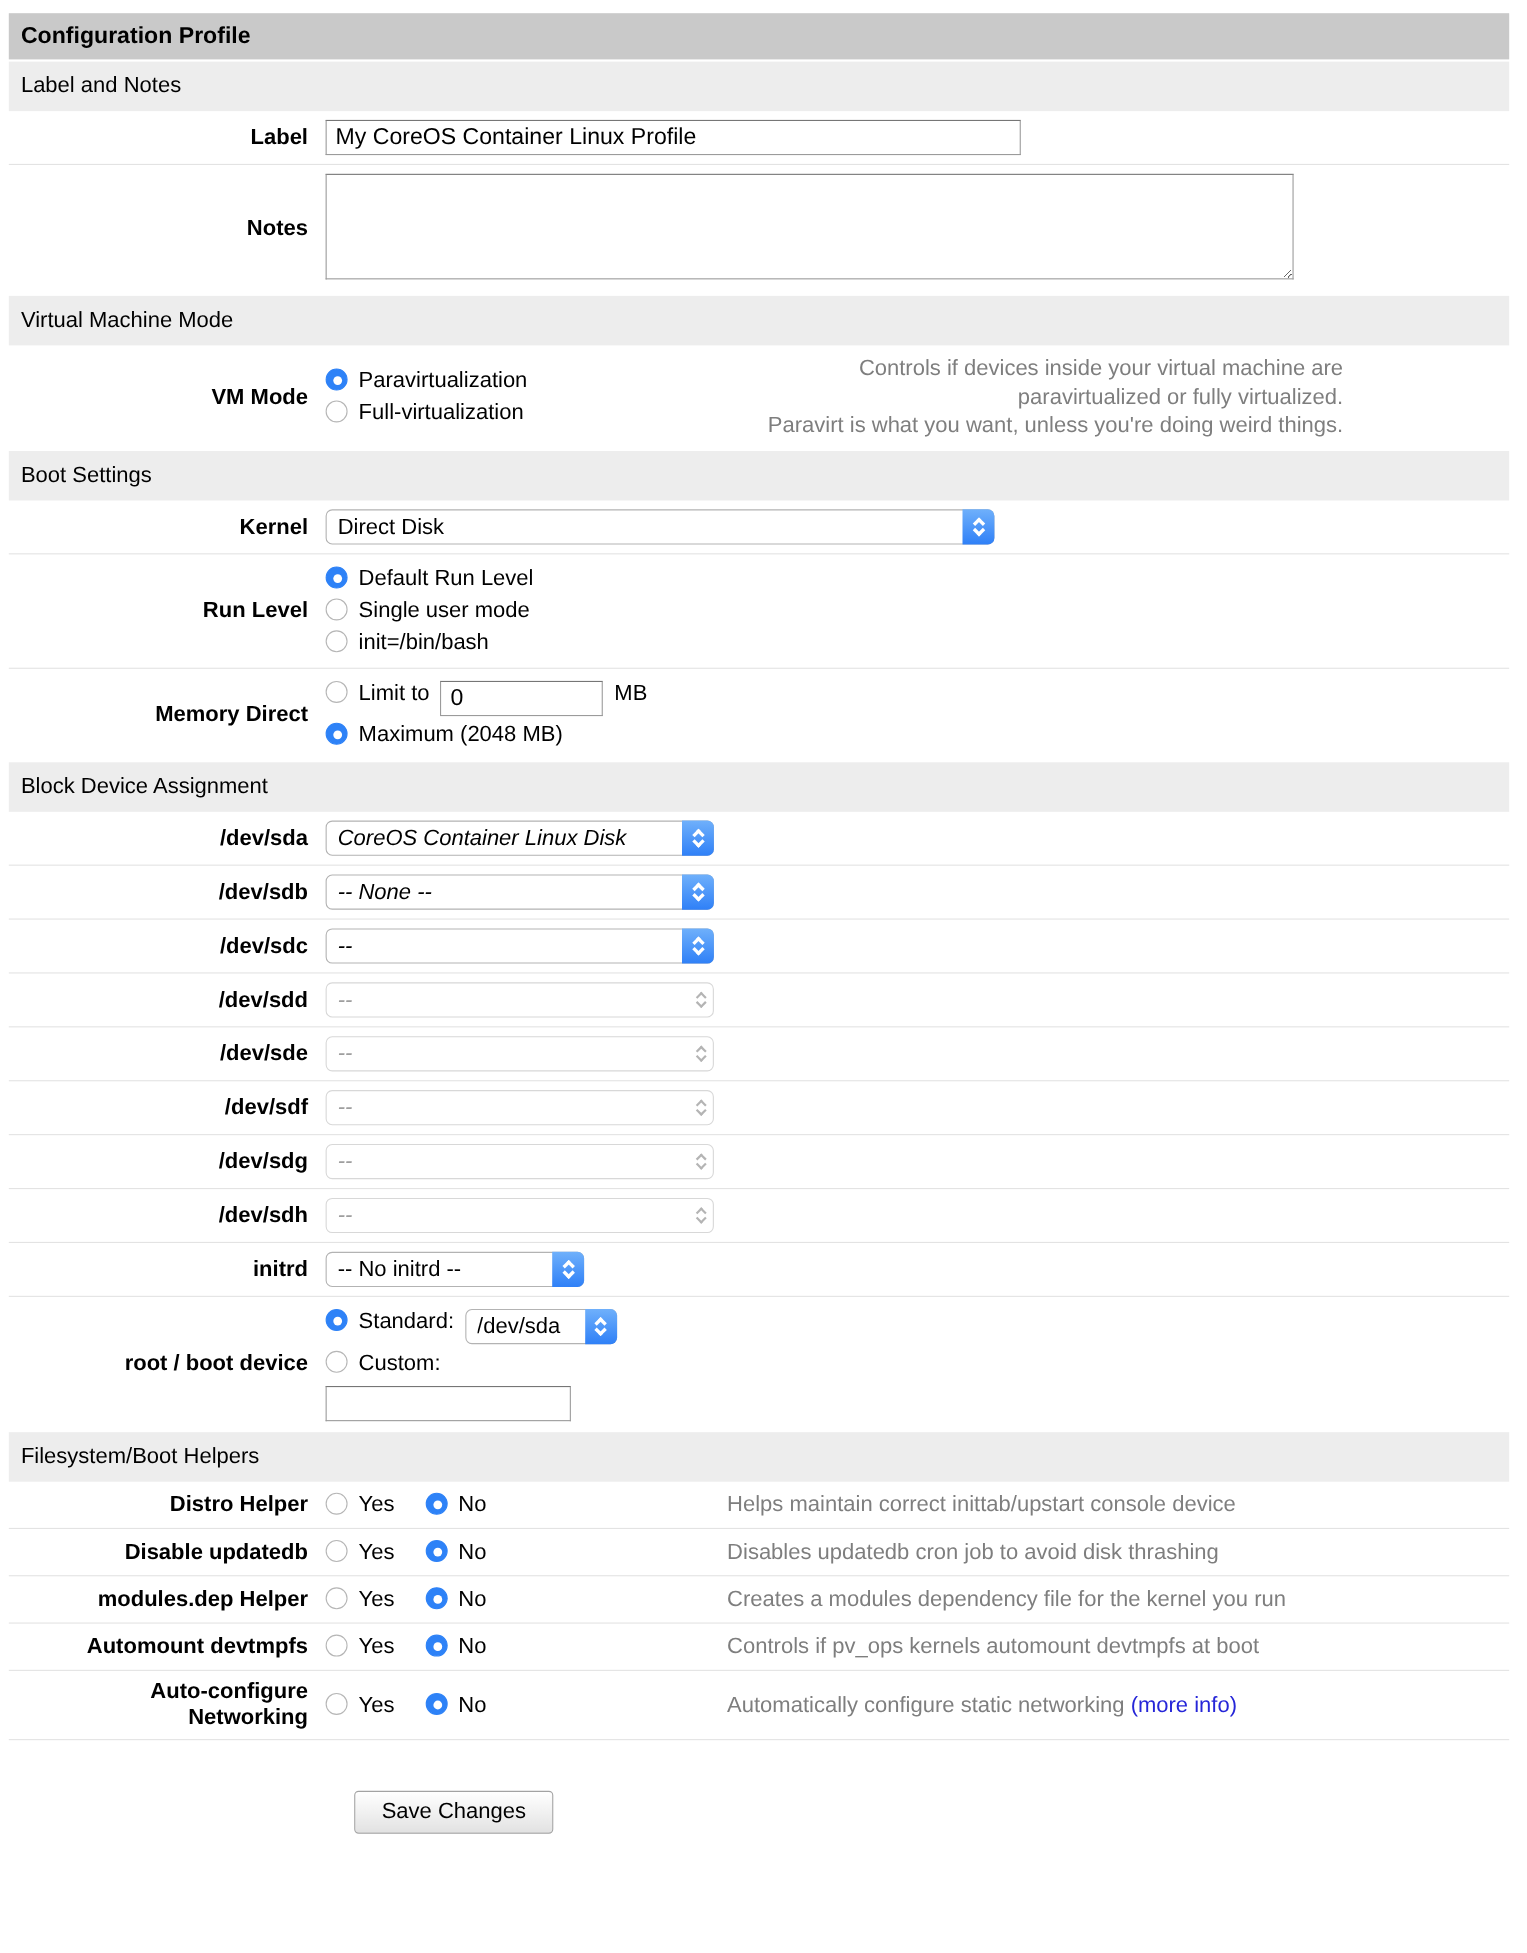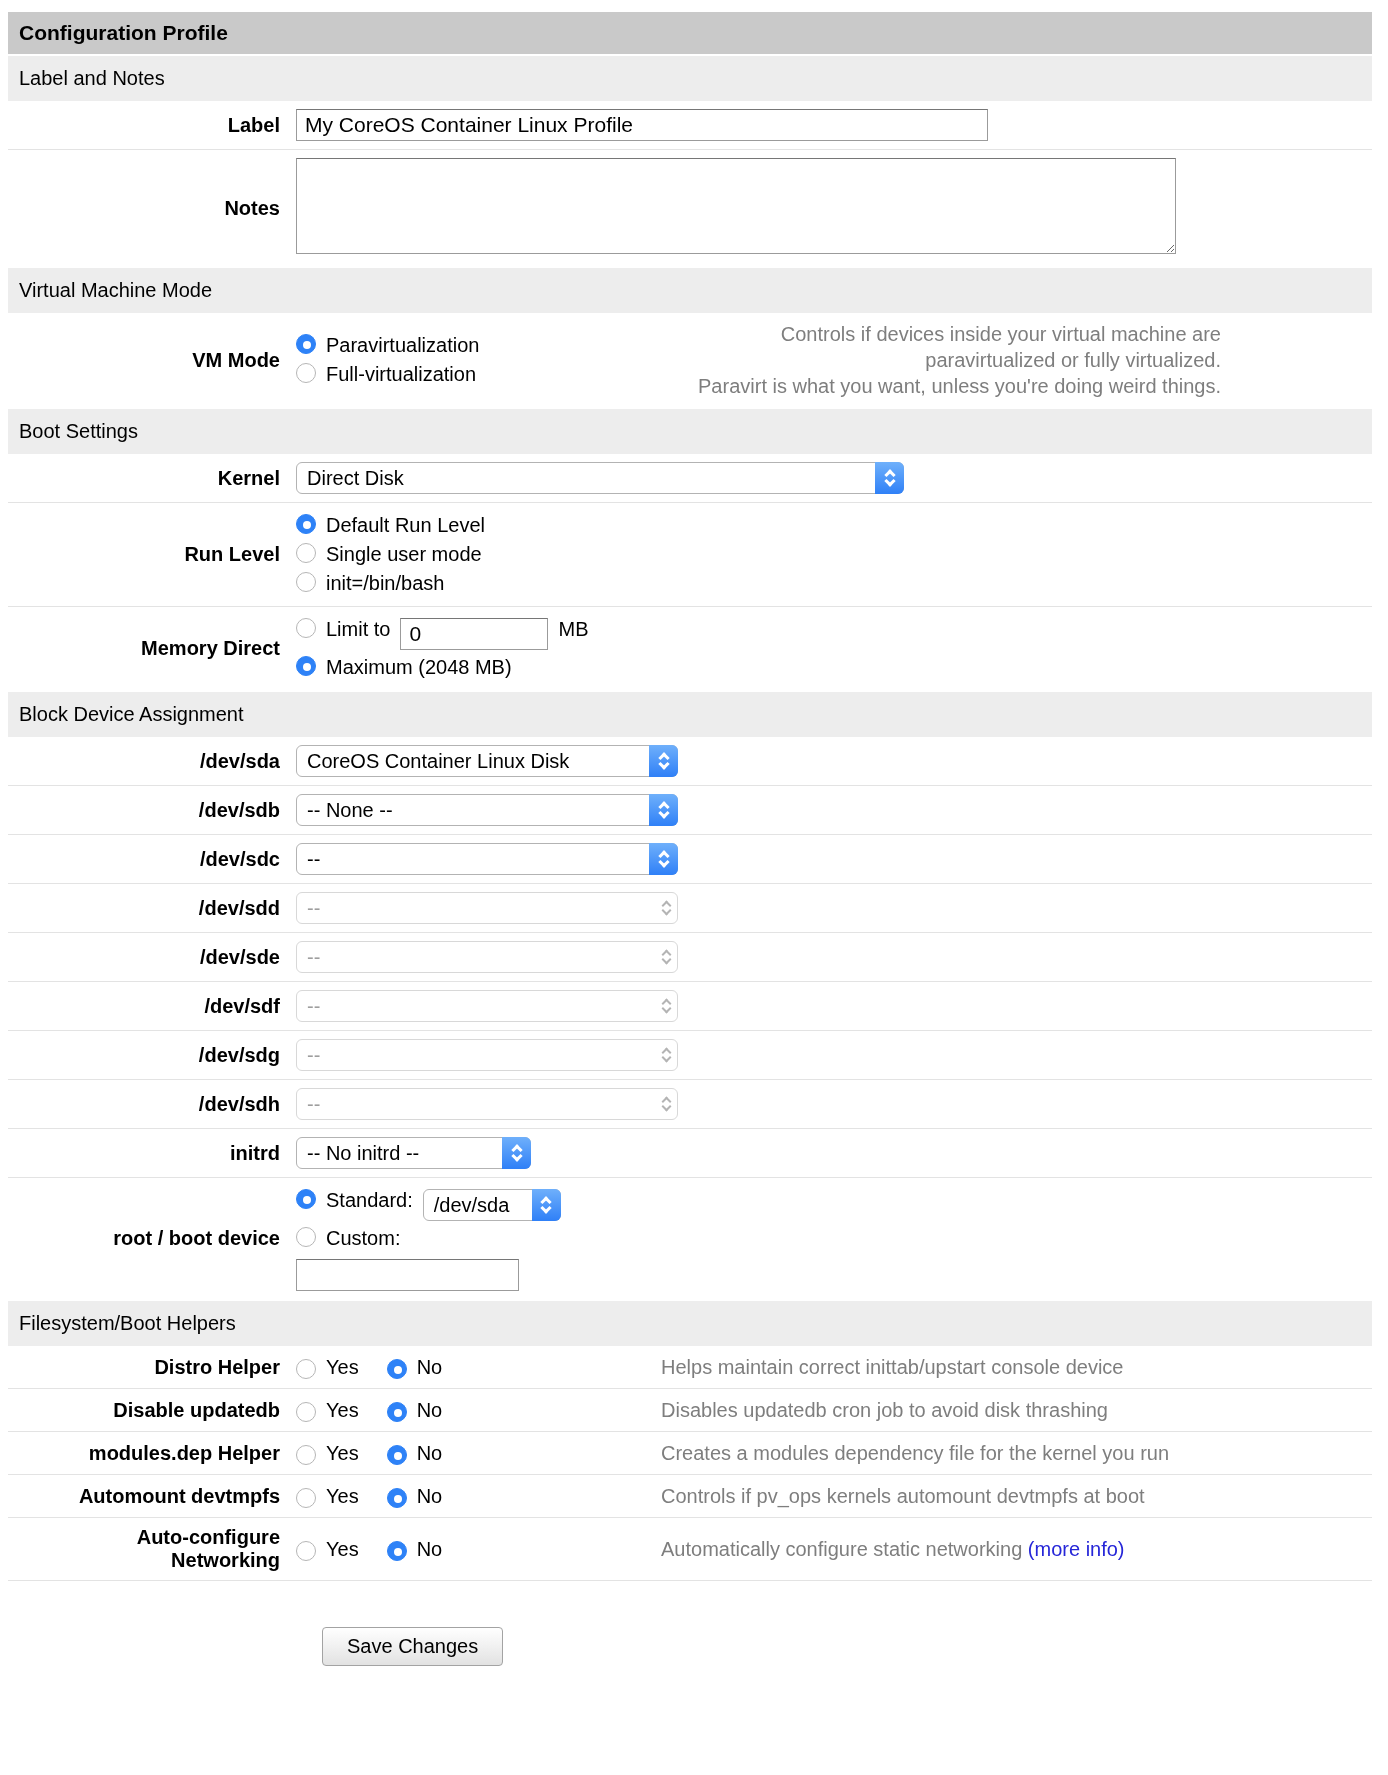--- a/index.html
+++ b/index.html
@@ -17,51 +17,51 @@
   .lbl .narrow { display: inline-block; max-width: 190px; }
 
   .help { color: #7e7e7e; font-size: 20px; line-height: 1.3; max-width: 560px; }
   .help p { margin: 0; text-align: right; }
   .help a { color: #2626d8; text-decoration: none; cursor: pointer; }
 
   input[type=text] { border: 1px solid #9b9b9b; border-top-color: #767676; background: #fff;
     font-family: "Liberation Sans", sans-serif; font-size: 21px; padding: 2px 8px; height: 32px; }
   textarea { border: 1px solid #9b9b9b; border-top-color: #767676; background: #fff; width: 880px; height: 96px;
     font-family: "Liberation Sans", sans-serif; font-size: 20px; resize: both; }
-  .input-label { width: 692px; }
+  .input-label { width: 632px; }
   .input-limit { width: 148px; height: 30px; }
   .input-custom { width: 223px; height: 34px; }
 
   
   .select { display: inline-flex; align-items: center; height: 32px; border: 1px solid #b3b3b3;
     border-radius: 6px; background: #fff; font-size: 20px; padding-left: 10px; cursor: default; }
   .select .val { flex: 1; white-space: nowrap; overflow: hidden; }
   .stepper { width: 29px; height: 32px; margin: -1px -1px -1px 8px; border-radius: 0 6px 6px 0;
     background: linear-gradient(#6fb0fb, #2f80f7); display: flex; flex-direction: column;
     align-items: center; justify-content: center; flex: none; }
   .chev { display: block; width: 8px; height: 8px; border-left: 3px solid #fff; border-top: 3px solid #fff; }
   .chev.up { transform: rotate(45deg); margin-bottom: -1px; }
   .chev.down { transform: rotate(225deg); margin-top: -1px; }
   .select.disabled { border-color: #d8d8d8; color: #9e9e9e; }
   .select.disabled .stepper { background: none; width: 24px; }
   .select.disabled .chev { border-left-width: 2px; border-top-width: 2px; border-color: #b4b4b4; width: 7px; height: 7px; }
 
   .w-kernel { width: 608px; }
-  .w-block  { width: 382px; }
+  .w-block  { width: 353px; font-style: italic; }
   .w-initrd { width: 235px; }
   .w-root   { width: 138px; }
 
   
   .radio { width: 20px; height: 20px; border-radius: 50%; border: 1px solid #b6b6b6; background: #fff;
     display: inline-block; position: relative; flex: none; cursor: pointer; }
   .radio.on { background: #2e82f7; border-color: #2e82f7; }
   .radio.on::after { content: ""; position: absolute; left: 6px; top: 6px; width: 8px; height: 8px;
     border-radius: 50%; background: #fff; }
   .rline { display: flex; gap: 10px; font-size: 20px; padding: 3px 0; }
-  .rgroup { display: flex; align-items: flex-end; gap: 10px; font-size: 20px; }
+  .rgroup { display: flex; align-items: flex-start; gap: 10px; font-size: 20px; }
   .rgroup .gap { width: 8px; }
   .custom-input-line { margin-top: 6px; }
 
   .sec.helpers { border-bottom: 1px solid #e3e3e3; }
   .save-area { margin: 46px 0 0 314px; }
   .save-btn { font-family: "Liberation Sans", sans-serif; font-size: 20px; color: #000;
     background: linear-gradient(#ffffff, #e2e2e2); border: 1px solid #a3a3a3; border-radius: 4px;
     padding: 7px 24px; cursor: pointer; }
 </style>
 </head>

